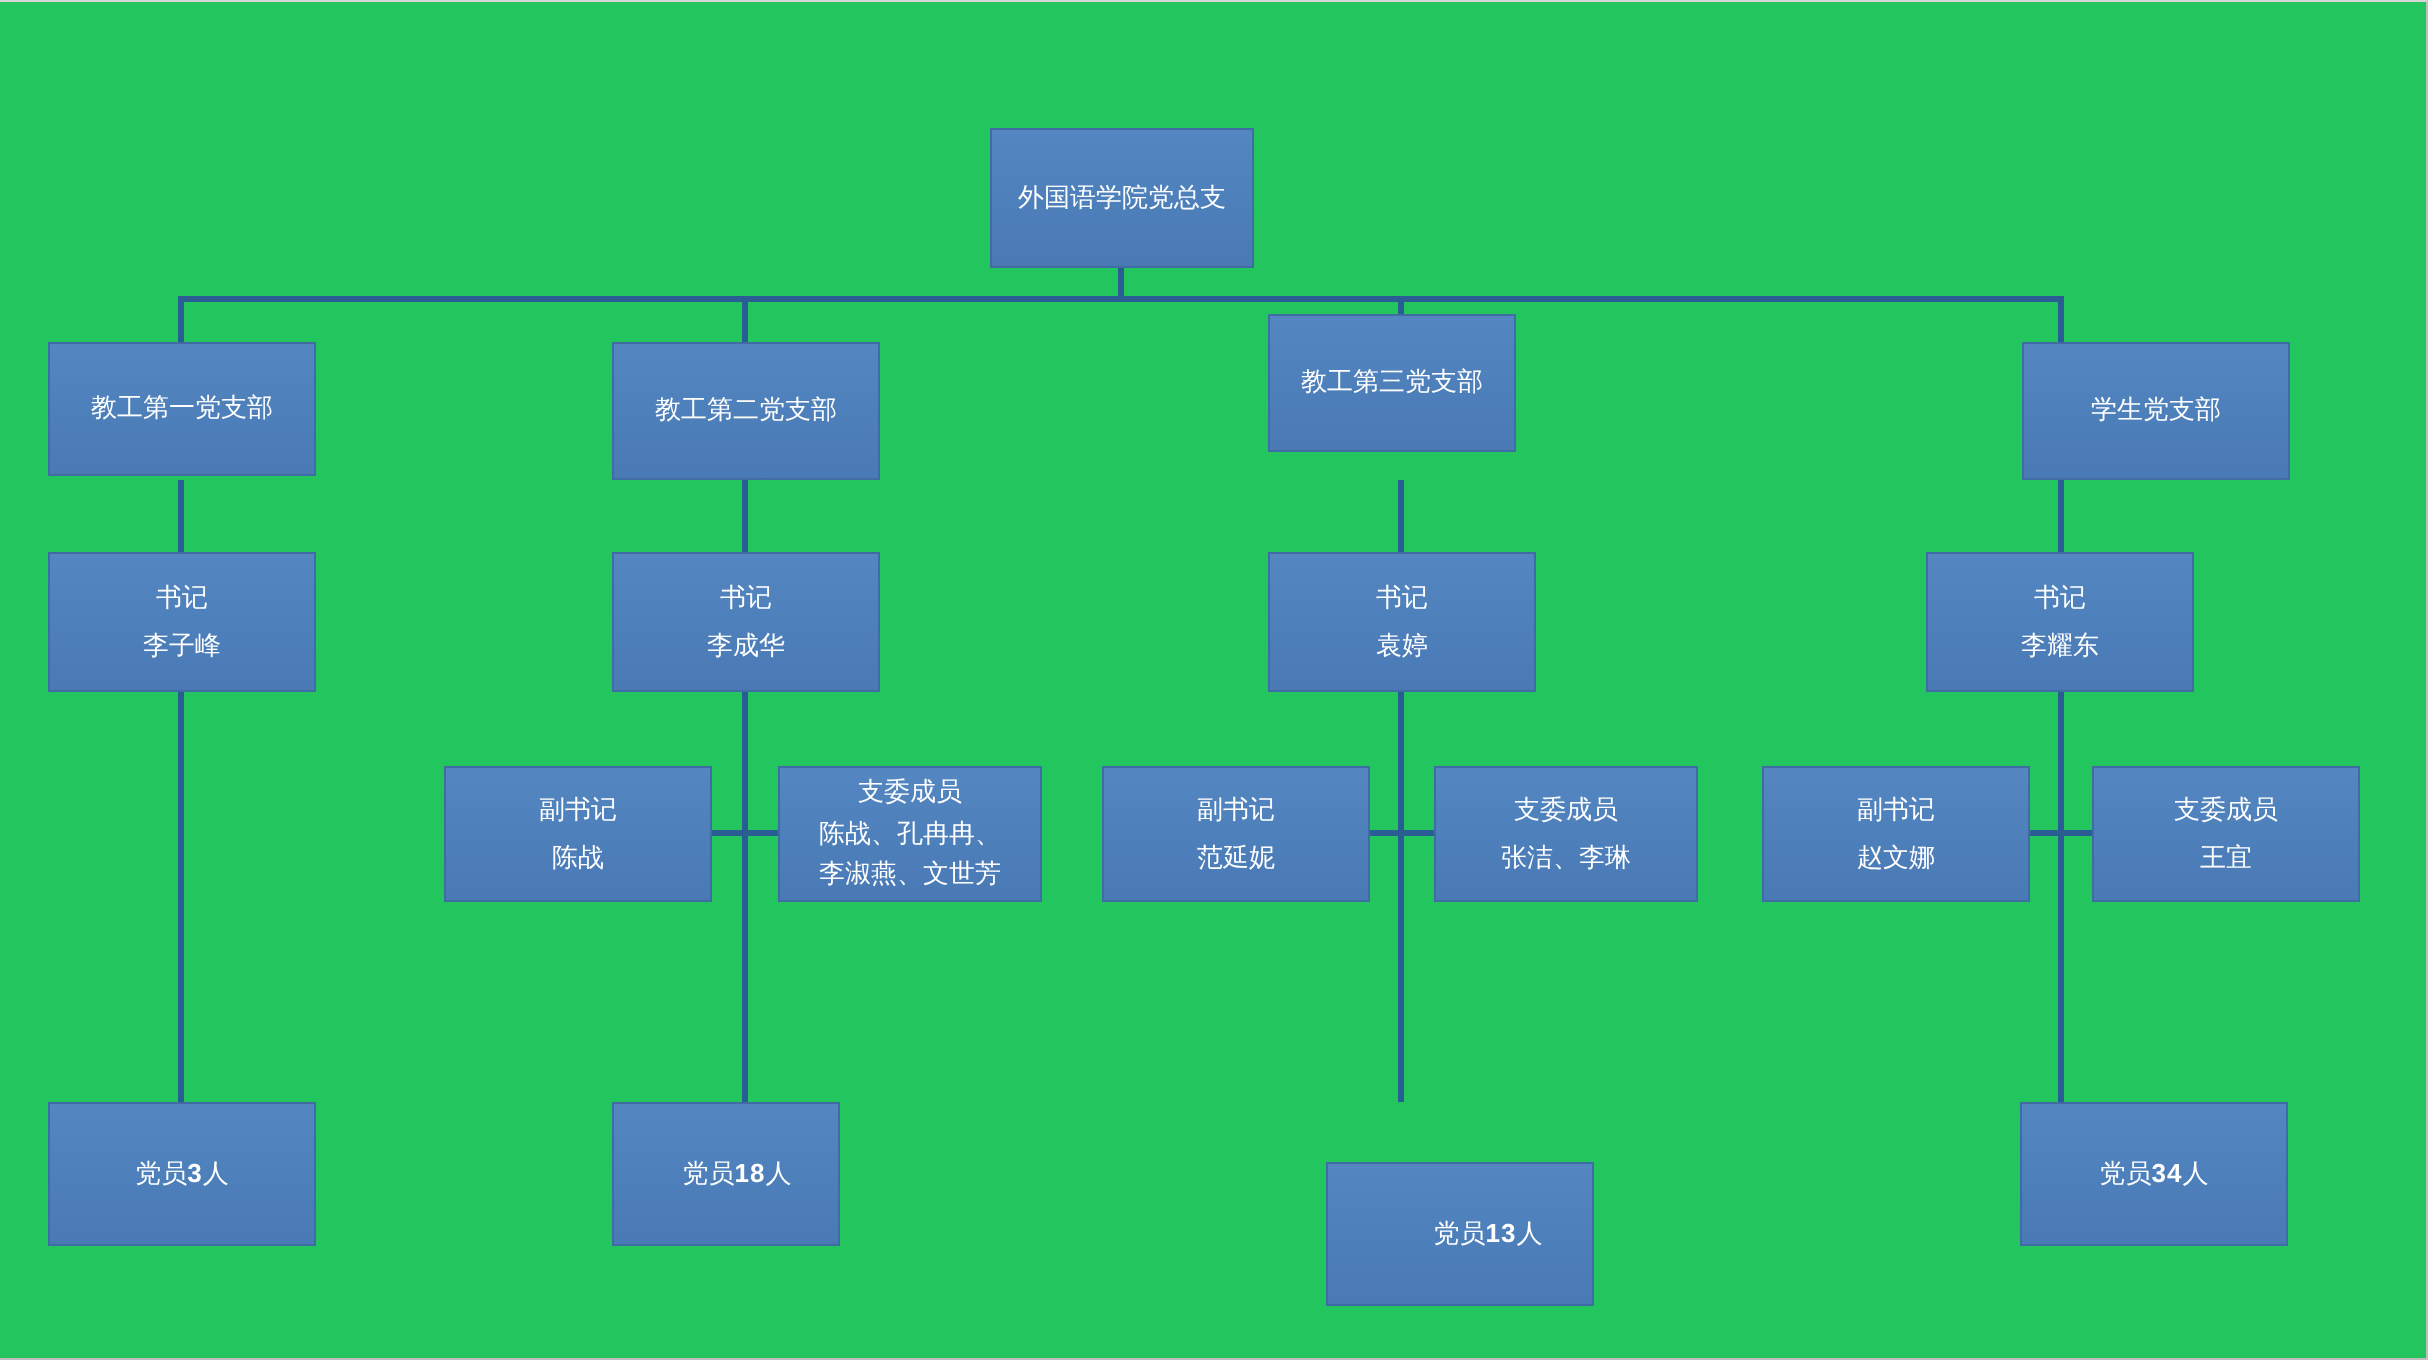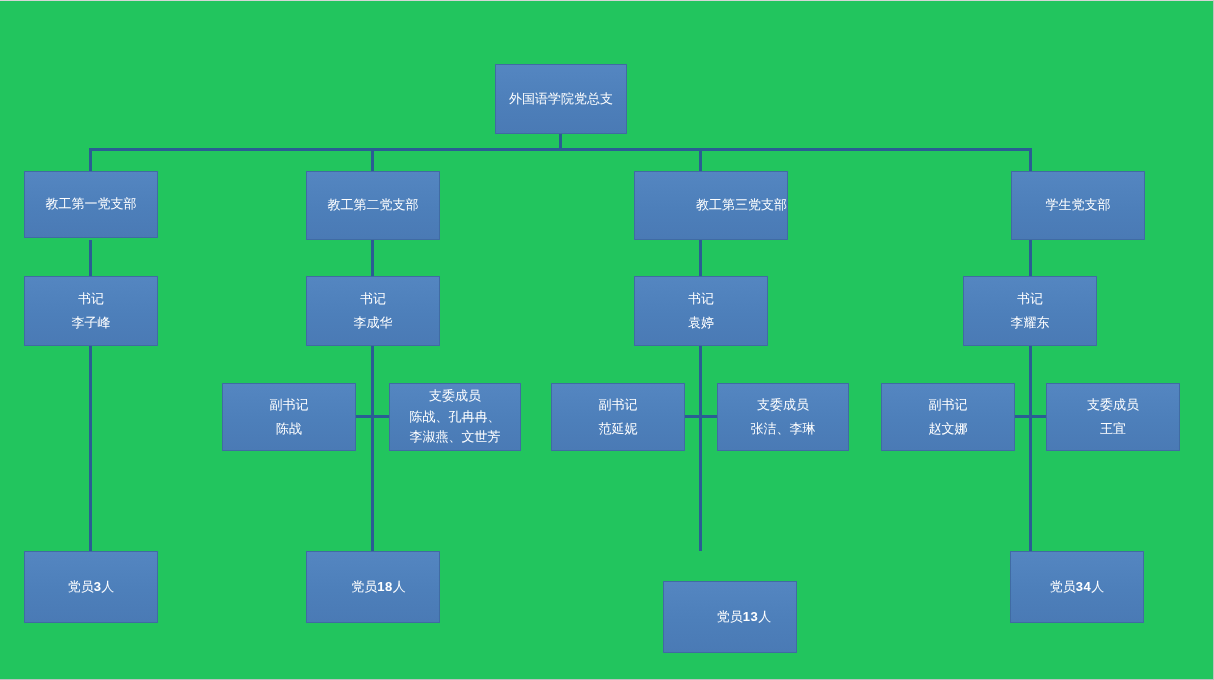--- a/index.html
+++ b/index.html
@@ -63,21 +63,21 @@
   <div class="box" style="left:495px;top:63px;width:132px;height:70px;">
     <span>外国语学院党总支</span>
   </div>
 
   <div class="box" style="left:24px;top:170px;width:134px;height:67px;">
     <span>教工第一党支部</span>
   </div>
   <div class="box" style="left:306px;top:170px;width:134px;height:69px;">
     <span>教工第二党支部</span>
   </div>
-  <div class="box" style="left:634px;top:170px;width:154px;height:69px;align-items:flex-end;">
+  <div class="box" style="left:634px;top:156px;width:124px;height:69px;">
     <span>教工第三党支部</span>
   </div>
   <div class="box" style="left:963px;top:170px;width:134px;height:69px;margin-left:48px;">
     <span>学生党支部</span>
   </div>
 
   <div class="box" style="left:24px;top:275px;width:134px;height:70px;">
     <span>书记</span>
     <span>李子峰</span>
   </div>
@@ -118,21 +118,21 @@
     <span>赵文娜</span>
   </div>
   <div class="box" style="left:1046px;top:382px;width:134px;height:68px;">
     <span>支委成员</span>
     <span>王宜</span>
   </div>
 
   <div class="box" style="left:24px;top:550px;width:134px;height:72px;">
     <span class="members-line"><span>党员</span><span class="num">3</span><span>人</span></span>
   </div>
-  <div class="box" style="left:306px;top:550px;width:134px;height:72px;padding-left:11px;">
+  <div class="box" style="left:306px;top:550px;width:114px;height:72px;padding-left:11px;">
     <span class="members-line"><span>党员</span><span class="num">18</span><span>人</span></span>
   </div>
   <div class="box" style="left:663px;top:580px;width:134px;height:72px;padding-left:28px;">
     <span class="members-line"><span>党员</span><span class="num">13</span><span>人</span></span>
   </div>
   <div class="box" style="left:988px;top:550px;width:134px;height:72px;margin-left:22px;">
     <span class="members-line"><span>党员</span><span class="num">34</span><span>人</span></span>
   </div>
 
 </div>

